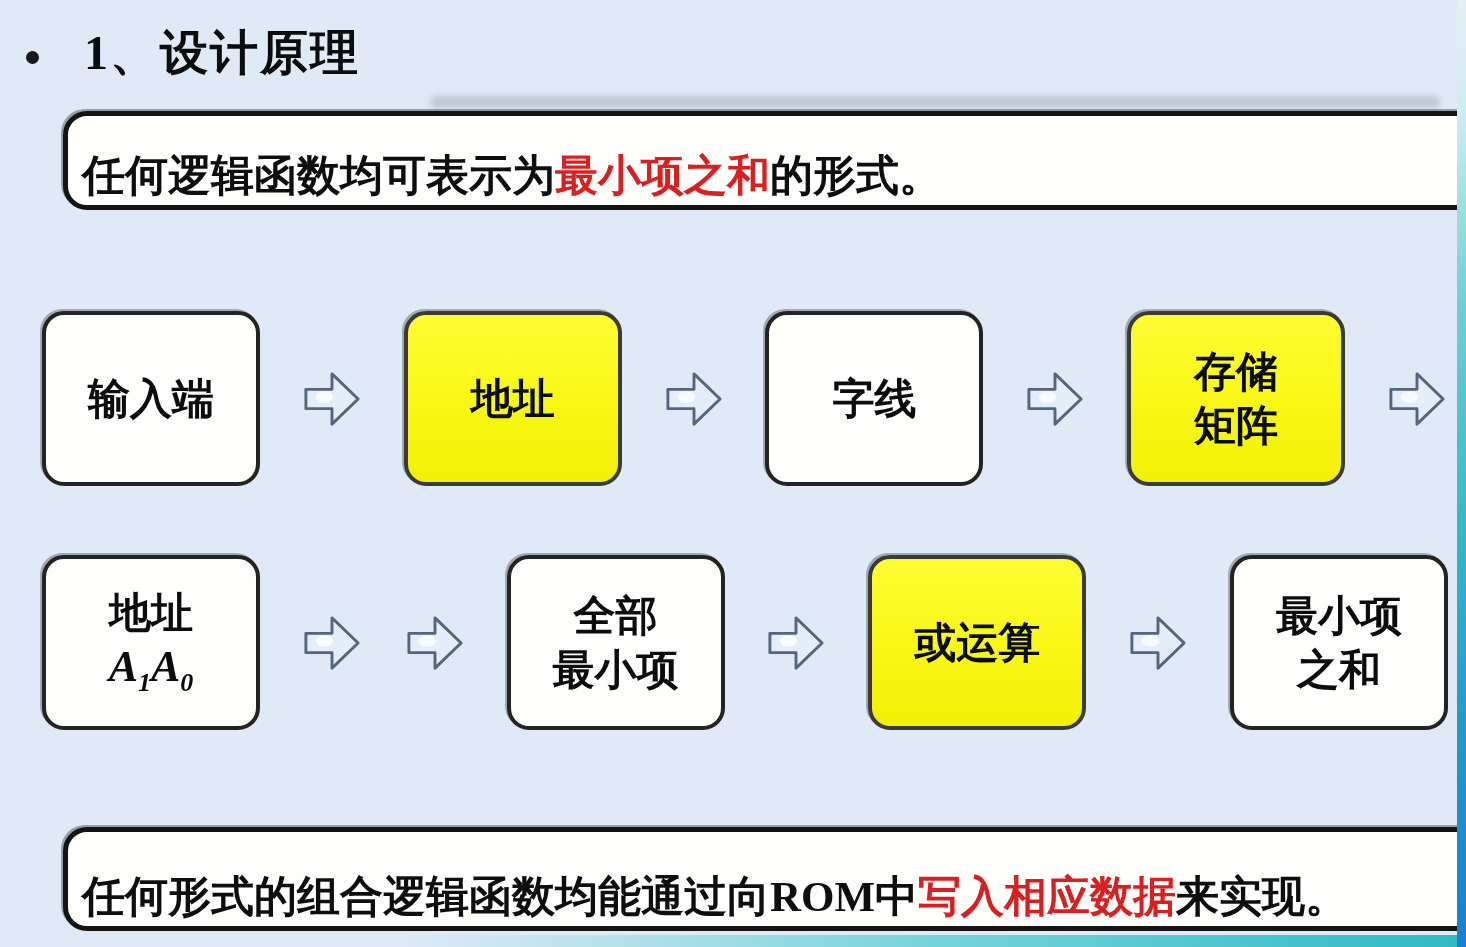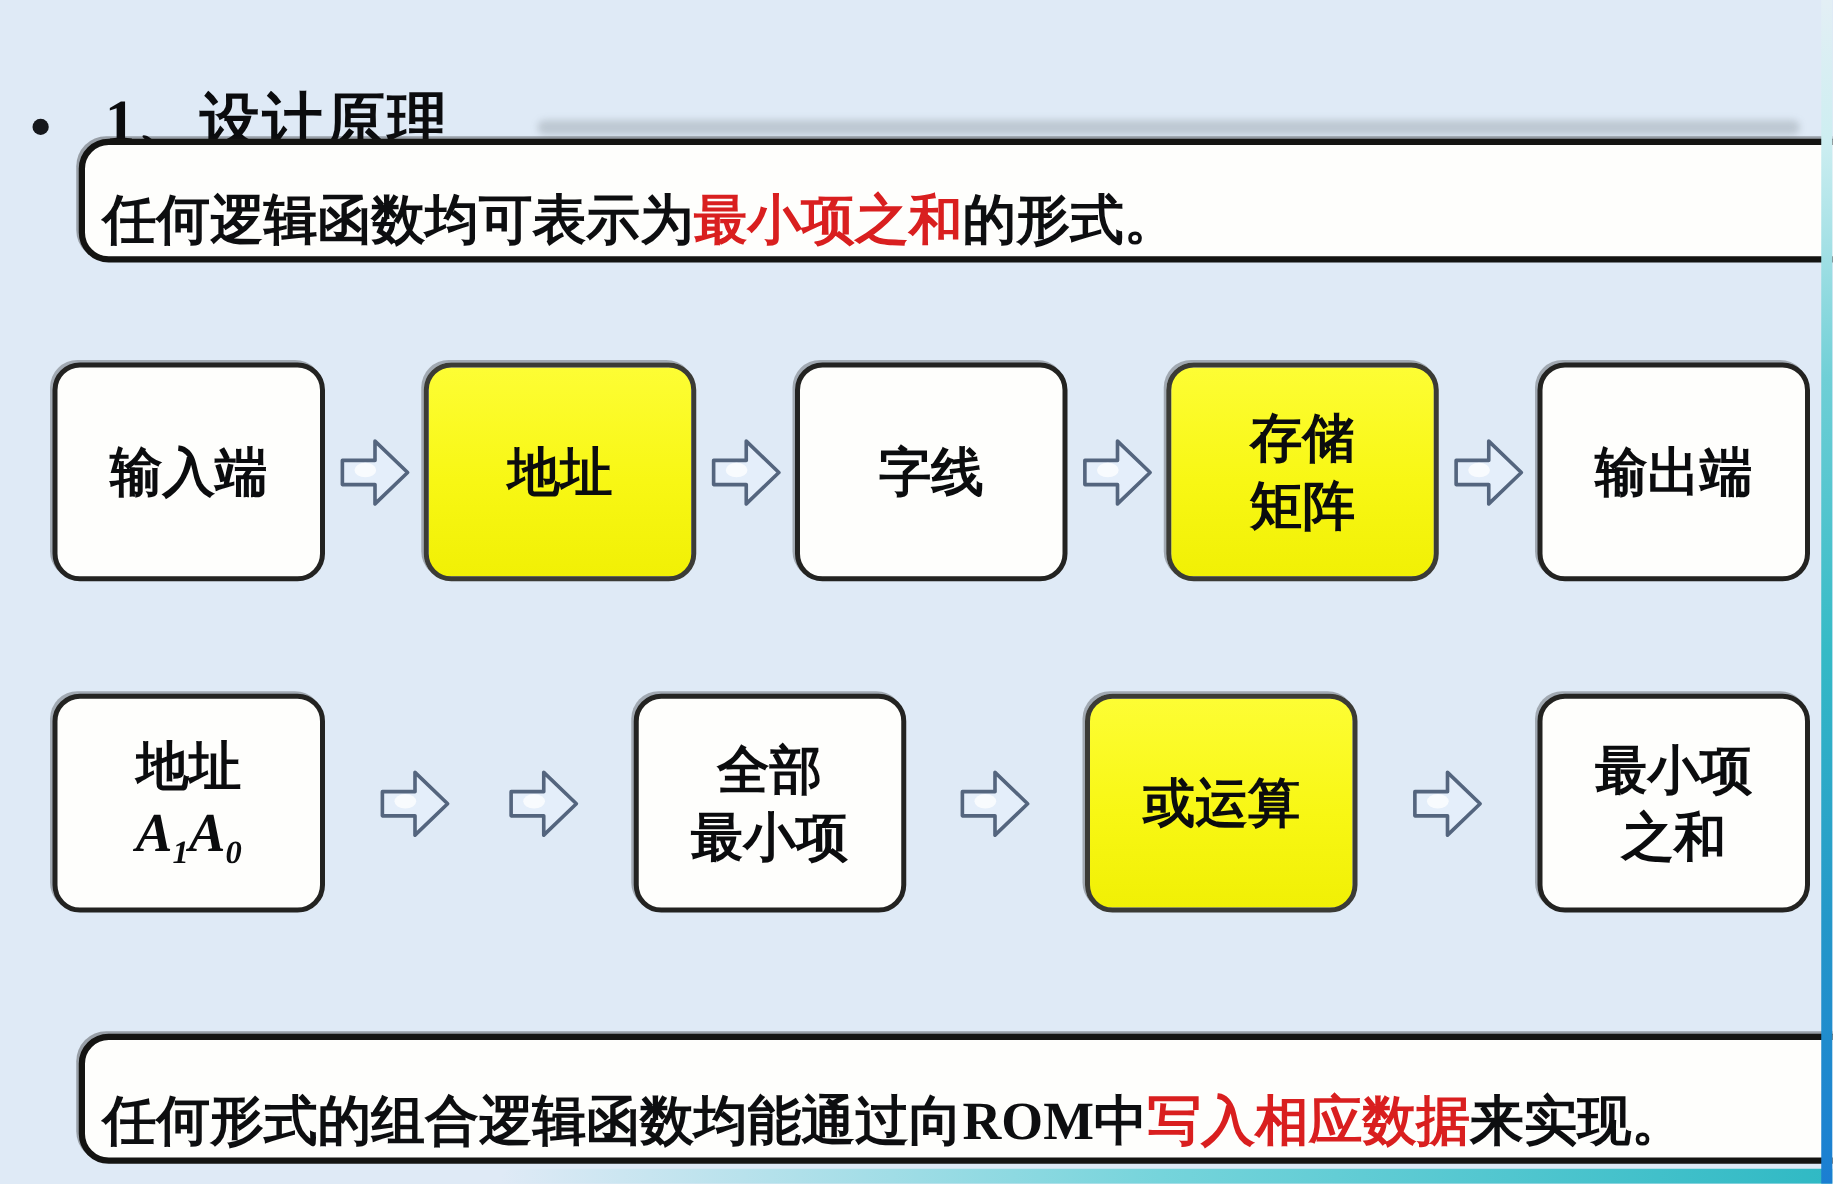--- a/index.html
+++ b/index.html
@@ -16,21 +16,21 @@
   }
   html,body{margin:0;padding:0;}
   body{
     width:1466px;height:947px;overflow:hidden;
     font-family:"Liberation Sans","DejaVu Sans",sans-serif;
     background:var(--bg);
   }
   .slide{position:relative;width:1466px;height:947px;background:var(--bg);}
 
   
-  .title-row{position:absolute;left:0;top:21px;width:1250px;height:70px;margin-top:44px;}
+  .title-row{position:absolute;left:0;top:21px;width:1250px;height:70px;}
   .bullet{
     position:absolute;left:26px;top:30px;width:13px;height:13px;border-radius:50%;
     background:#16181c;
   }
   .page-title{
     position:absolute;left:84px;top:0;white-space:nowrap;
     color:#0b0c0e;font-weight:bold;font-size:48px;letter-spacing:2px;
   }
   .title-number{font-family:"Liberation Serif","DejaVu Serif",serif;font-weight:bold;}
 
@@ -54,21 +54,21 @@
     font-size:43px;font-weight:bold;color:#0d0e10;white-space:nowrap;letter-spacing:0px;
   }
   .statement .hl{color:var(--red);}
   .statement .serif{font-family:Liberation Serif, serif;}
 
   
   .flow-row{
     position:absolute;left:42px;width:1406px;height:175px;
     display:flex;align-items:center;justify-content:space-between;
   }
-  .flow-row.r1{top:290px;justify-content:space-between;}
+  .flow-row.r1{top:311px;justify-content:space-between;}
   .flow-row.r2{top:555px;}
   .flow-box{
     width:218px;height:175px;box-sizing:border-box;flex:0 0 auto;
     border-radius:22px;display:flex;flex-direction:column;
     align-items:center;justify-content:center;
     font-size:42px;font-weight:bold;color:#0b0c0e;line-height:1.28;
     text-align:center;
   }
   .flow-box.white{
     background:var(--box-fill);border:4px solid #232321;
@@ -142,23 +142,20 @@
           <ellipse cx="22" cy="30" rx="9" ry="6" fill="#ffffff" opacity="0.75"></ellipse>
         </svg></span>
       <div class="flow-box yellow">
         <div class="box-line">存储</div>
         <div class="box-line">矩阵</div>
       </div>
       <span class="flow-arrow"><svg width="58" height="64" viewBox="0 0 60 64">
           <path d="M3 22 L30 22 L30 6 L57 32 L30 58 L30 42 L3 42 Z" fill="#e4eefa" stroke="#54657e" stroke-width="3" stroke-linejoin="round"></path>
           <ellipse cx="22" cy="30" rx="9" ry="6" fill="#ffffff" opacity="0.75"></ellipse>
         </svg></span>
-      <div class="flow-box white">
-        <div class="box-line">输出端</div>
-      </div>
     </div>
 
   <div class="flow-row r2">
       <div class="flow-box white">
         <div class="box-line">地址</div>
         <div class="box-line math-line"><span>A</span><sub class="msub">1</sub><span>A</span><sub class="msub">0</sub></div>
       </div>
       <span class="flow-arrow"><svg width="58" height="64" viewBox="0 0 60 64">
           <path d="M3 22 L30 22 L30 6 L57 32 L30 58 L30 42 L3 42 Z" fill="#e4eefa" stroke="#54657e" stroke-width="3" stroke-linejoin="round"></path>
           <ellipse cx="22" cy="30" rx="9" ry="6" fill="#ffffff" opacity="0.75"></ellipse>

